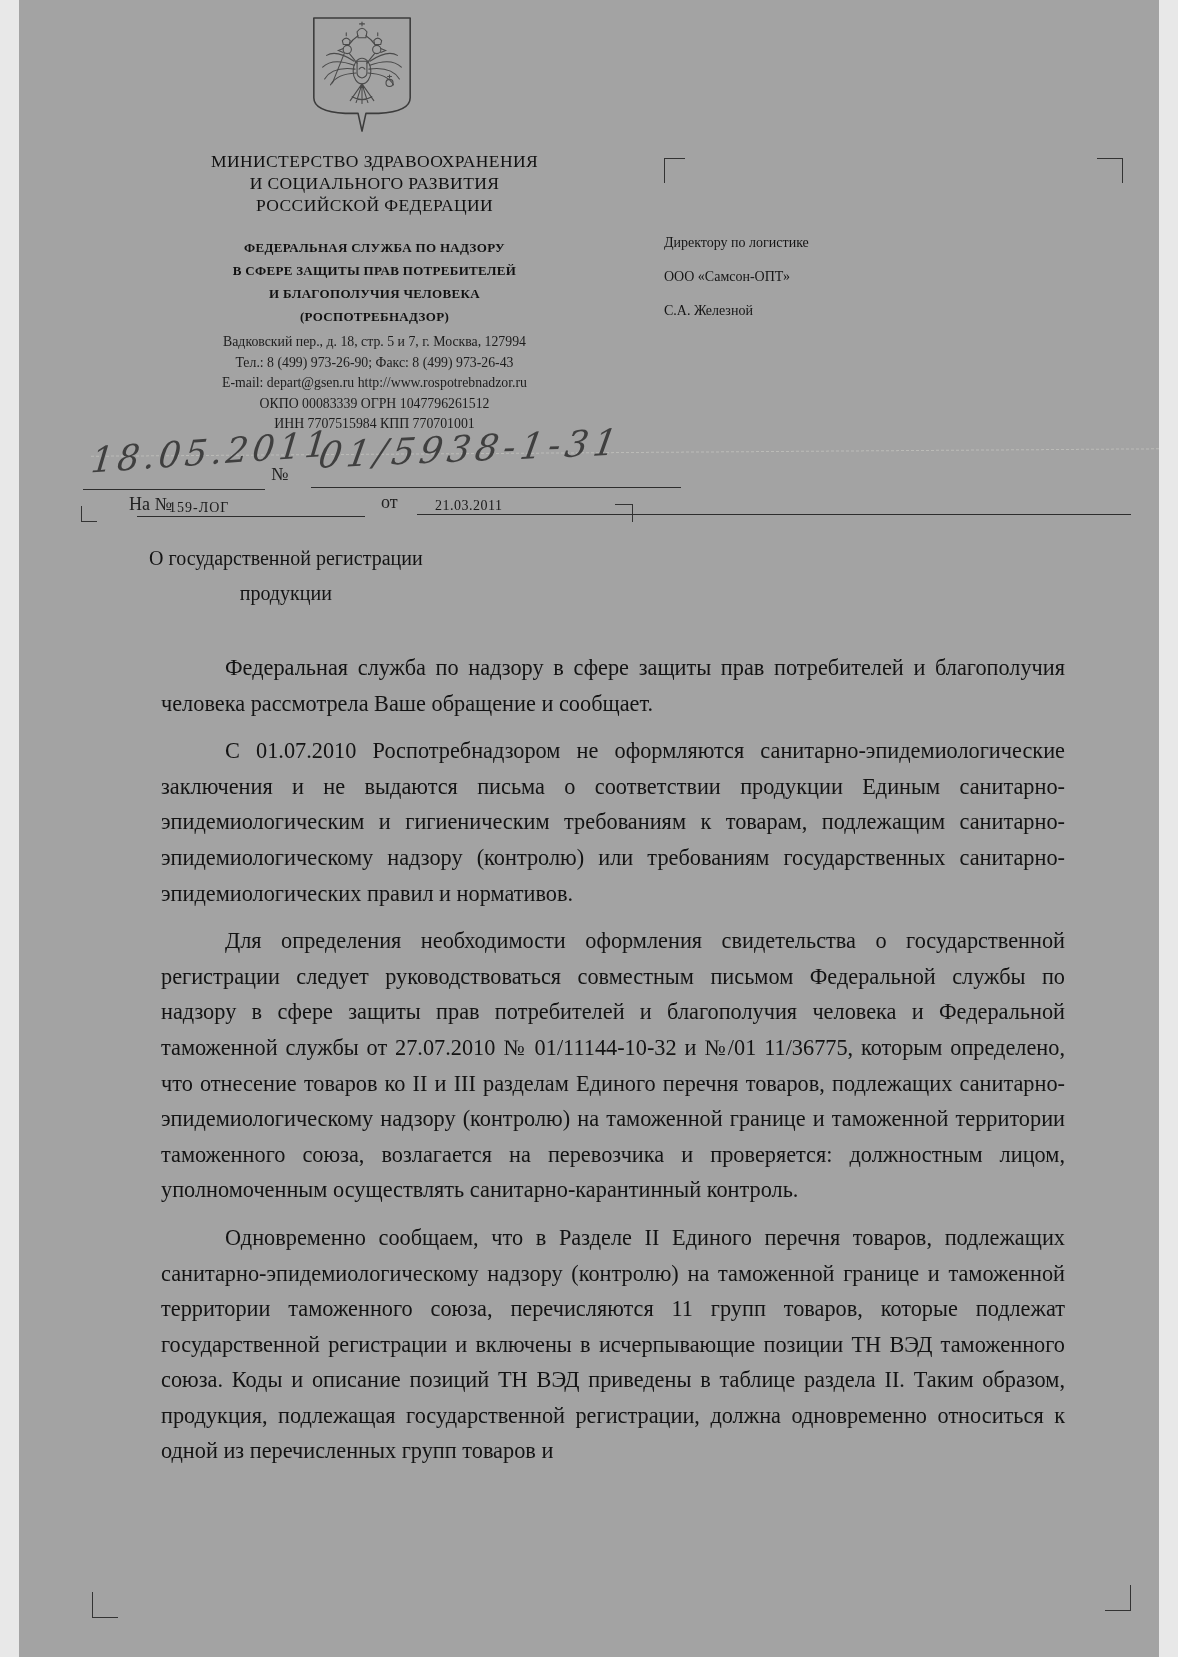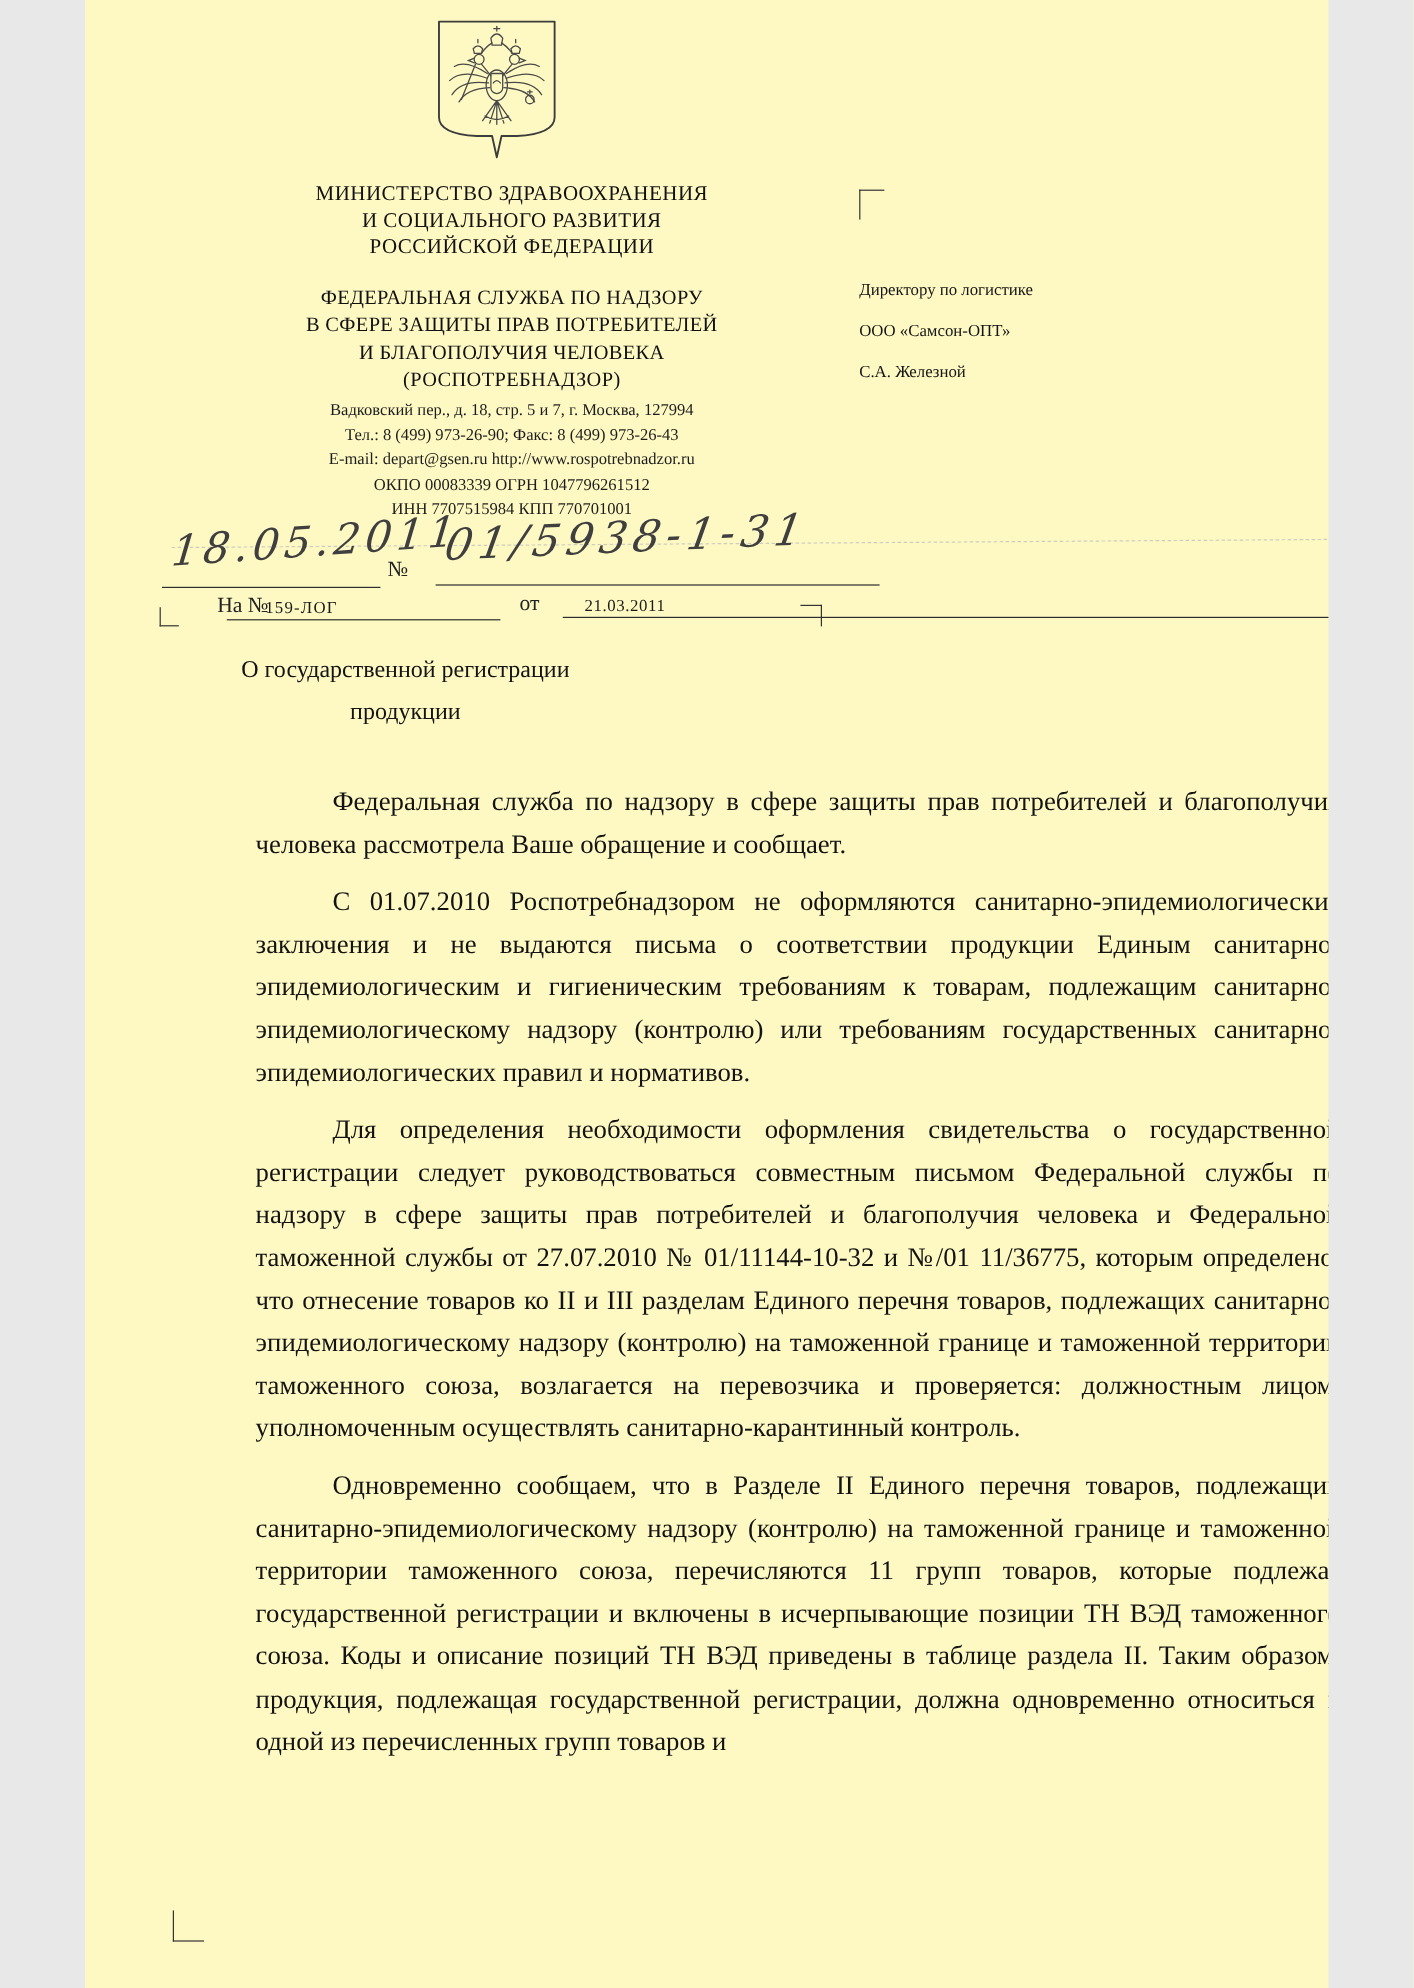--- a/index.html
+++ b/index.html
@@ -1,26 +1,26 @@
 <!DOCTYPE html>
 <html lang="ru"><head>
 <meta charset="utf-8">
 <style>
   html,body{margin:0;padding:0;}
   body{background:#e8e8e8;font-family:"Liberation Serif", serif;}
   .page{
-    position:relative;width:1036px;height:1657px;margin:0 auto;
-    background:#fef9c3;overflow:hidden;color:#161616;
+    position:relative;width:1140px;height:1657px;margin:0 auto;
+    background:#a3a3a3;overflow:hidden;color:#161616;
   }
   
   .emblem{position:absolute;left:284px;top:8px;width:118px;height:138px;}
   .letterhead{position:absolute;left:118px;top:150px;width:475px;text-align:center;color:#111;}
   .ministry-line{font-size:17.5px;line-height:22px;letter-spacing:.4px;}
   .agency-block{margin-top:20px;}
-  .agency-line{font-size:17px;line-height:23px;font-weight:normal;letter-spacing:.3px;}
+  .agency-line{font-size:13px;line-height:23px;font-weight:bold;letter-spacing:.3px;}
   .contact-block{margin-top:4px;}
   .contact-line{font-size:13.8px;line-height:20.5px;color:#1c1c1c;}
   
   .addressee{position:absolute;left:645px;top:226px;font-size:14px;line-height:34px;color:#151515;}
   
   .hw{font-style:italic;color:#3f3f3f;font-family:"DejaVu Serif",serif;}
   .hw-date{position:absolute;left:72px;top:432px;font-size:35px;letter-spacing:4px;transform:rotate(-4deg) skewX(-10deg);}
   .hw-number{position:absolute;left:300px;top:428px;font-size:36px;letter-spacing:5px;transform:rotate(-2.5deg) skewX(-12deg);}
   .ref-label{position:absolute;font-size:18px;color:#222;}
   .num-label{left:252px;top:464px;}

